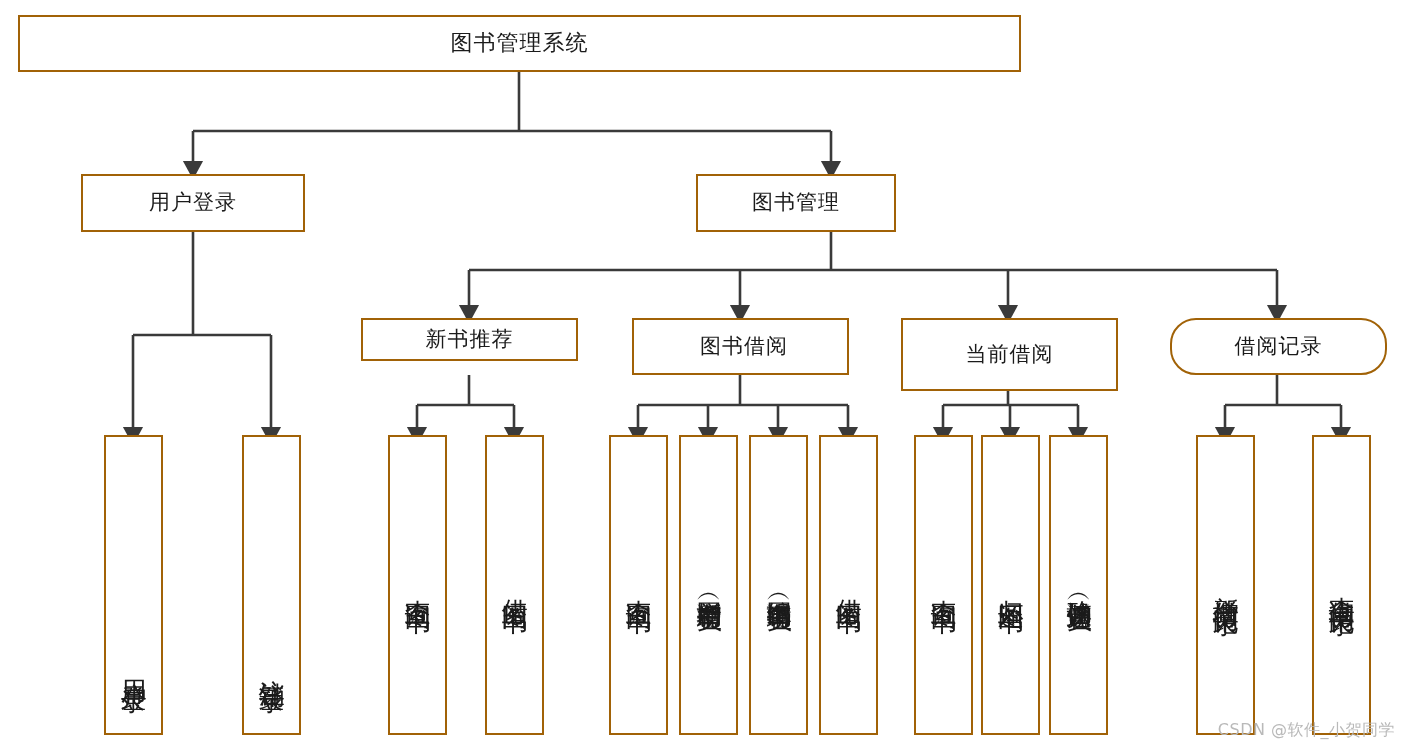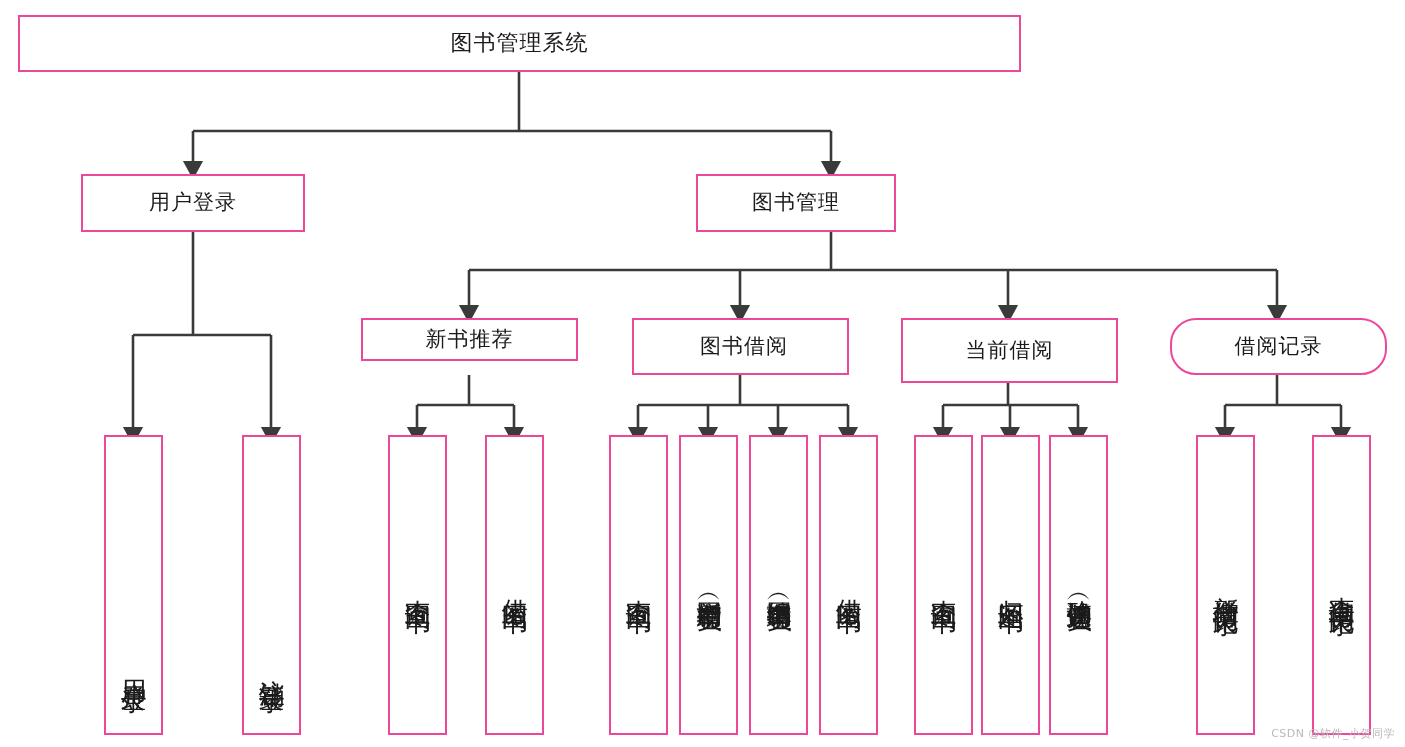--- a/index.html
+++ b/index.html
@@ -23,21 +23,21 @@
     left: 0;
     top: 0;
     width: 1405px;
     height: 747px;
     pointer-events: none;
   }
   .node {
     position: absolute;
     box-sizing: border-box;
     background: #ffffff;
-    border: 2px solid #ec4899;
+    border: 2px solid #a16207;
     display: flex;
     align-items: center;
     justify-content: center;
     color: #1b1b1b;
     text-align: right;
   }
   .node-h .node-label {
     font-size: 21px;
     line-height: 1.1;
     letter-spacing: 1px;
@@ -66,21 +66,21 @@
     margin-bottom: 58px;
   }
   .node-v.overflow .node-label {
     font-size: 25px;
     letter-spacing: 1px;
   }
   #watermark {
     position: absolute;
     right: 10px;
     bottom: 6px;
-    font-size: 11px;
+    font-size: 16px;
     color: #b9b9b9;
     letter-spacing: 0.5px;
     white-space: nowrap;
   }
 </style>
 </head>
 <body>
 
 <div id="diagram-canvas">
 
@@ -145,21 +145,21 @@
   <div class="node node-h" style="left:696px; top:174px; width:200px; height:58px;">
     <span class="node-label">图书管理</span>
   </div>
 
   <div class="node node-h" style="left:361px; top:318px; width:217px; height:43px;">
     <span class="node-label">新书推荐</span>
   </div>
   <div class="node node-h" style="left:632px; top:318px; width:217px; height:57px;padding-left:7px;">
     <span class="node-label">图书借阅</span>
   </div>
-  <div class="node node-h" style="left:901px; top:318px; width:217px; height:65px;">
+  <div class="node node-h" style="left:901px; top:318px; width:217px; height:73px;">
     <span class="node-label">当前借阅</span>
   </div>
   <div class="node node-h" style="left:1170px; top:318px; width:217px; height:57px;border-radius:26px;">
     <span class="node-label">借阅记录</span>
   </div>
 
   <div class="node node-v align-bottom" style="left:104px; top:435px; width:59px; height:300px;">
     <span class="node-label">用户登录</span>
   </div>
   <div class="node node-v align-bottom" style="left:242px; top:435px; width:59px; height:300px;">

